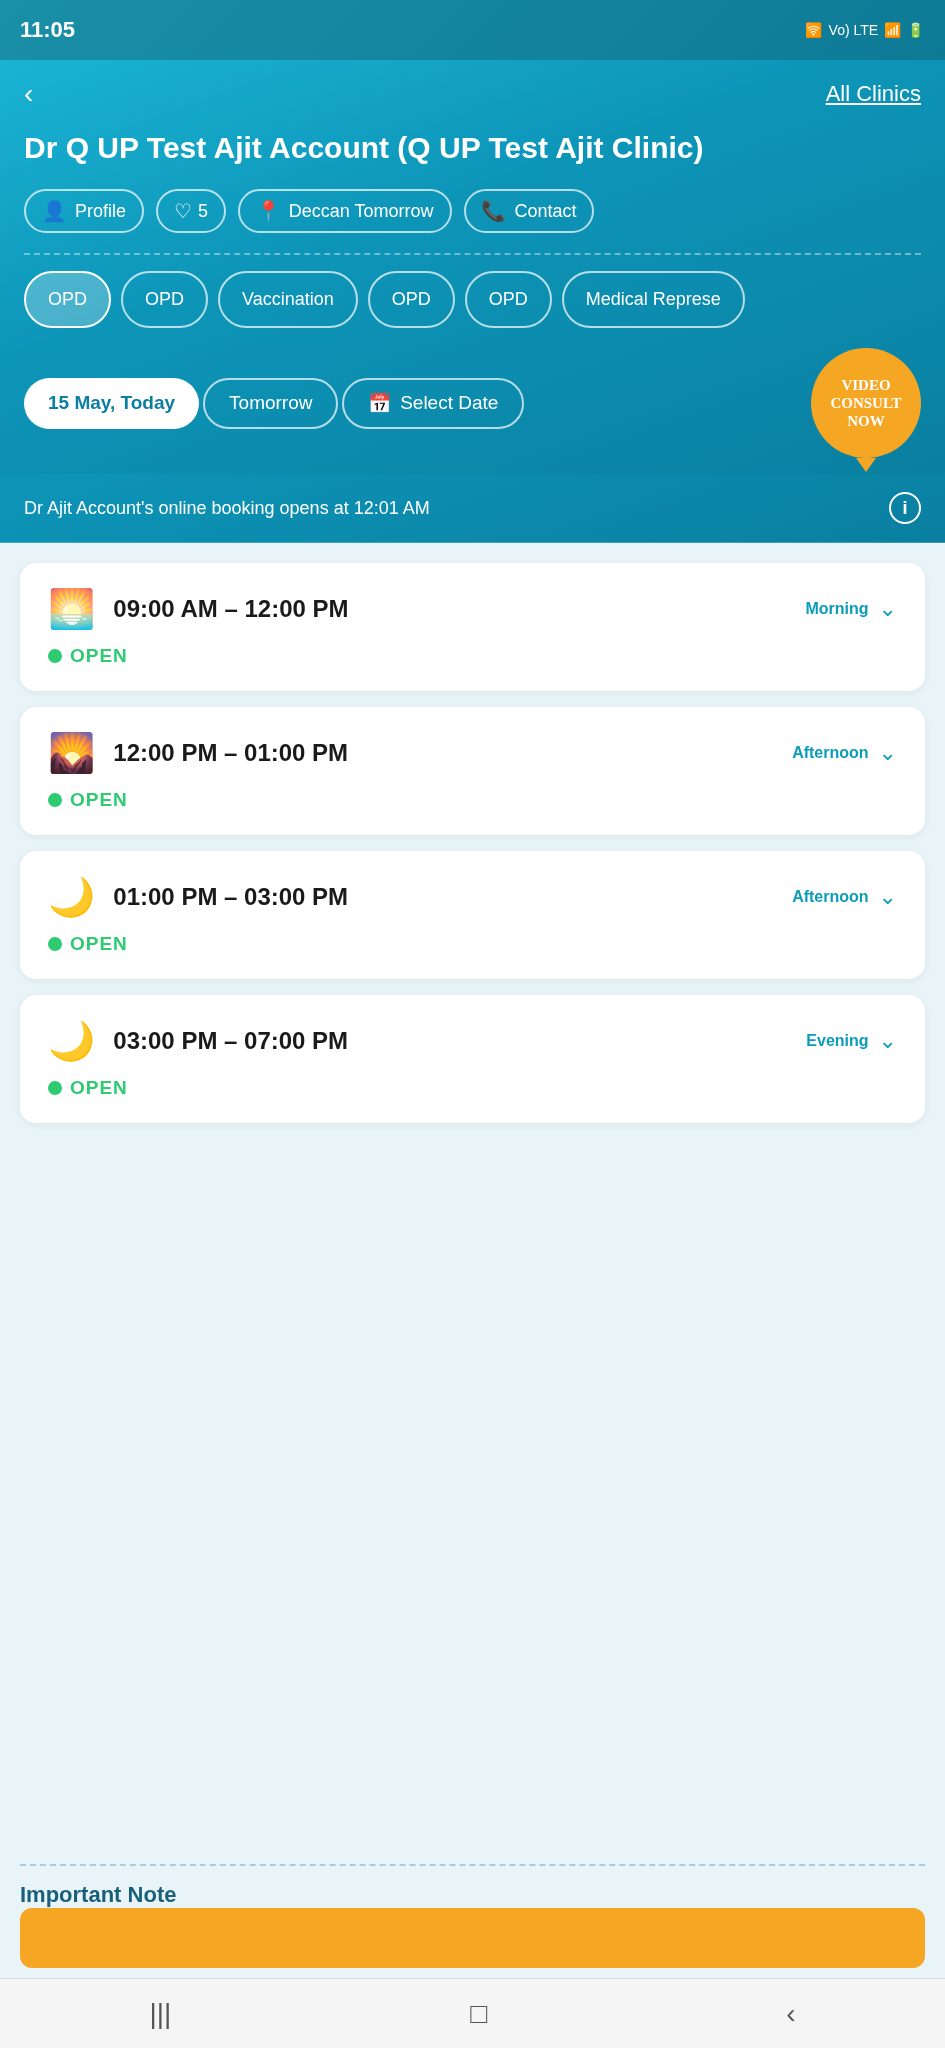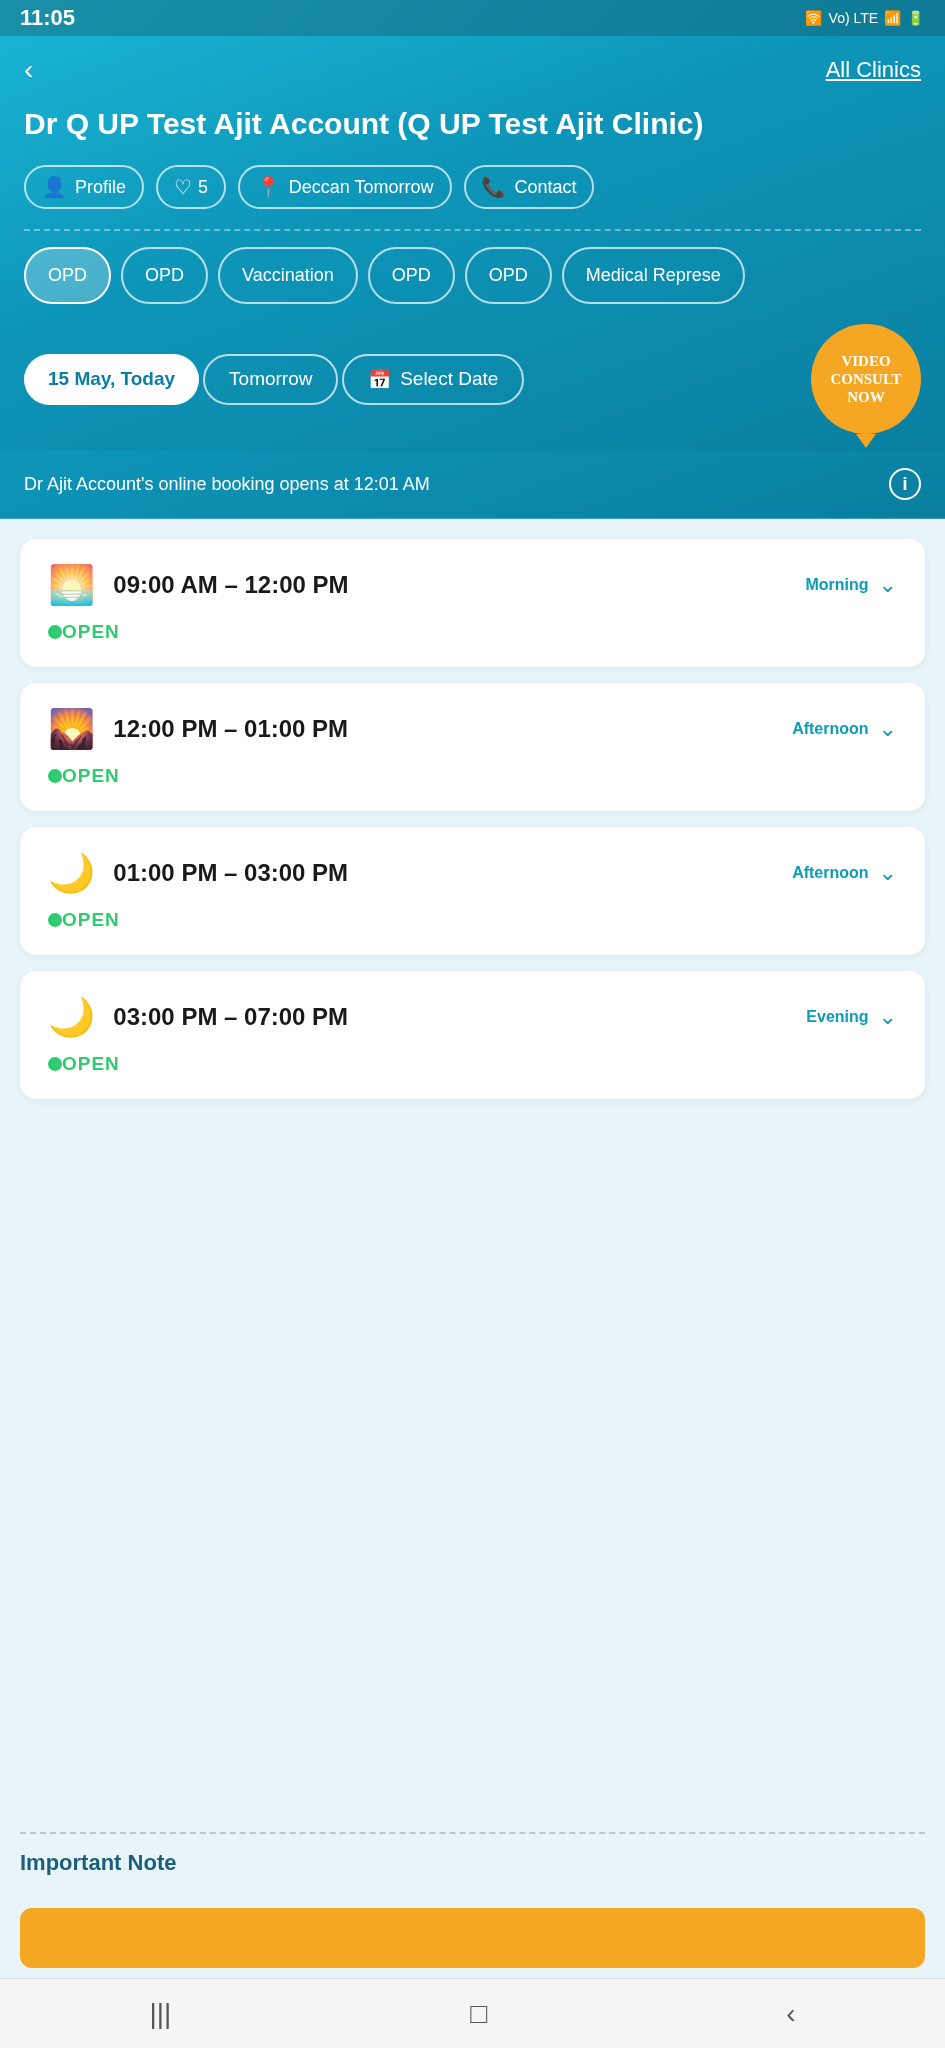--- a/index.html
+++ b/index.html
@@ -12,21 +12,21 @@
       overflow-x: hidden;
     }
 
     
     .status-bar {
       background: linear-gradient(135deg, #1a8fa8 0%, #0d7a96 100%);
       display: flex;
       justify-content: space-between;
       align-items: center;
       padding: 10px 20px;
-      height: 36px;
+      height: 60px;
     }
     .status-time {
       color: #fff;
       font-size: 22px;
       font-weight: 700;
     }
     .status-icons {
       display: flex;
       align-items: center;
       gap: 6px;
@@ -270,21 +270,21 @@
       font-size: 16px;
       font-weight: 600;
     }
     .slot-chevron {
       color: #0a9cb8;
       font-size: 22px;
     }
     .slot-status {
       display: flex;
       align-items: center;
-      gap: 0;
+      gap: 8px;
     }
     .open-dot {
       width: 14px;
       height: 14px;
       background: #2ecc71;
       border-radius: 50%;
       flex-shrink: 0;
     }
     .open-text {
       color: #2ecc71;
@@ -300,21 +300,21 @@
     }
     .important-dashed {
       border: none;
       border-top: 2px dashed #aaccdd;
       margin-bottom: 16px;
     }
     .important-title-dark {
       color: #1a5f7a;
       font-size: 22px;
       font-weight: 700;
-      margin-bottom: 32px;
+      margin-bottom: 0;
     }
     .important-bar {
       background: #f5a623;
       border-radius: 12px;
       padding: 16px 24px;
       height: 60px;
       margin-bottom: 10px;
     }
 
     

